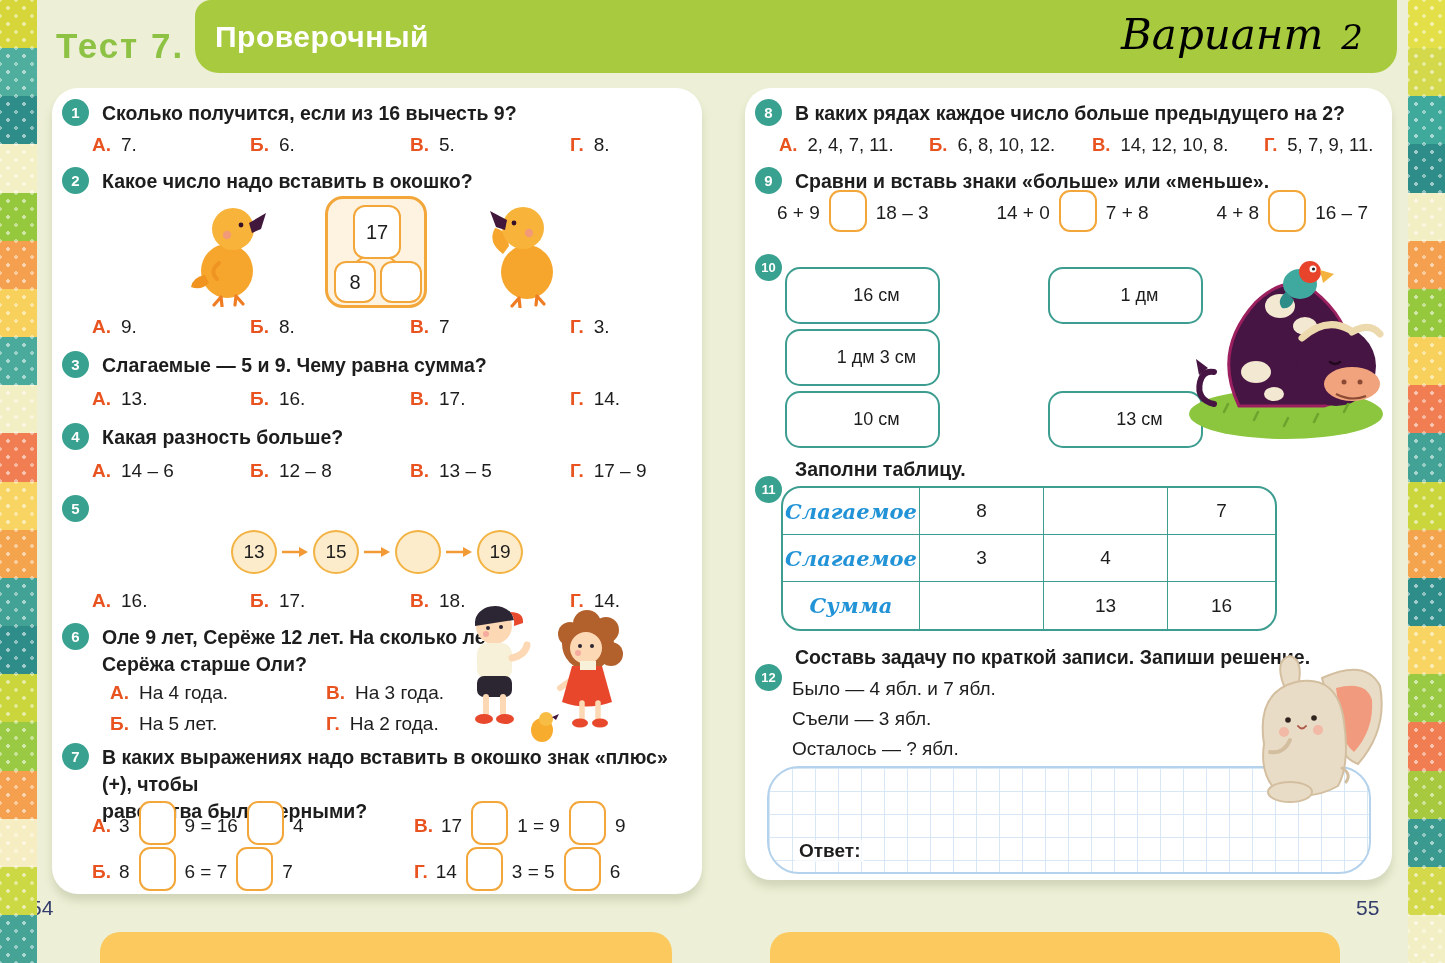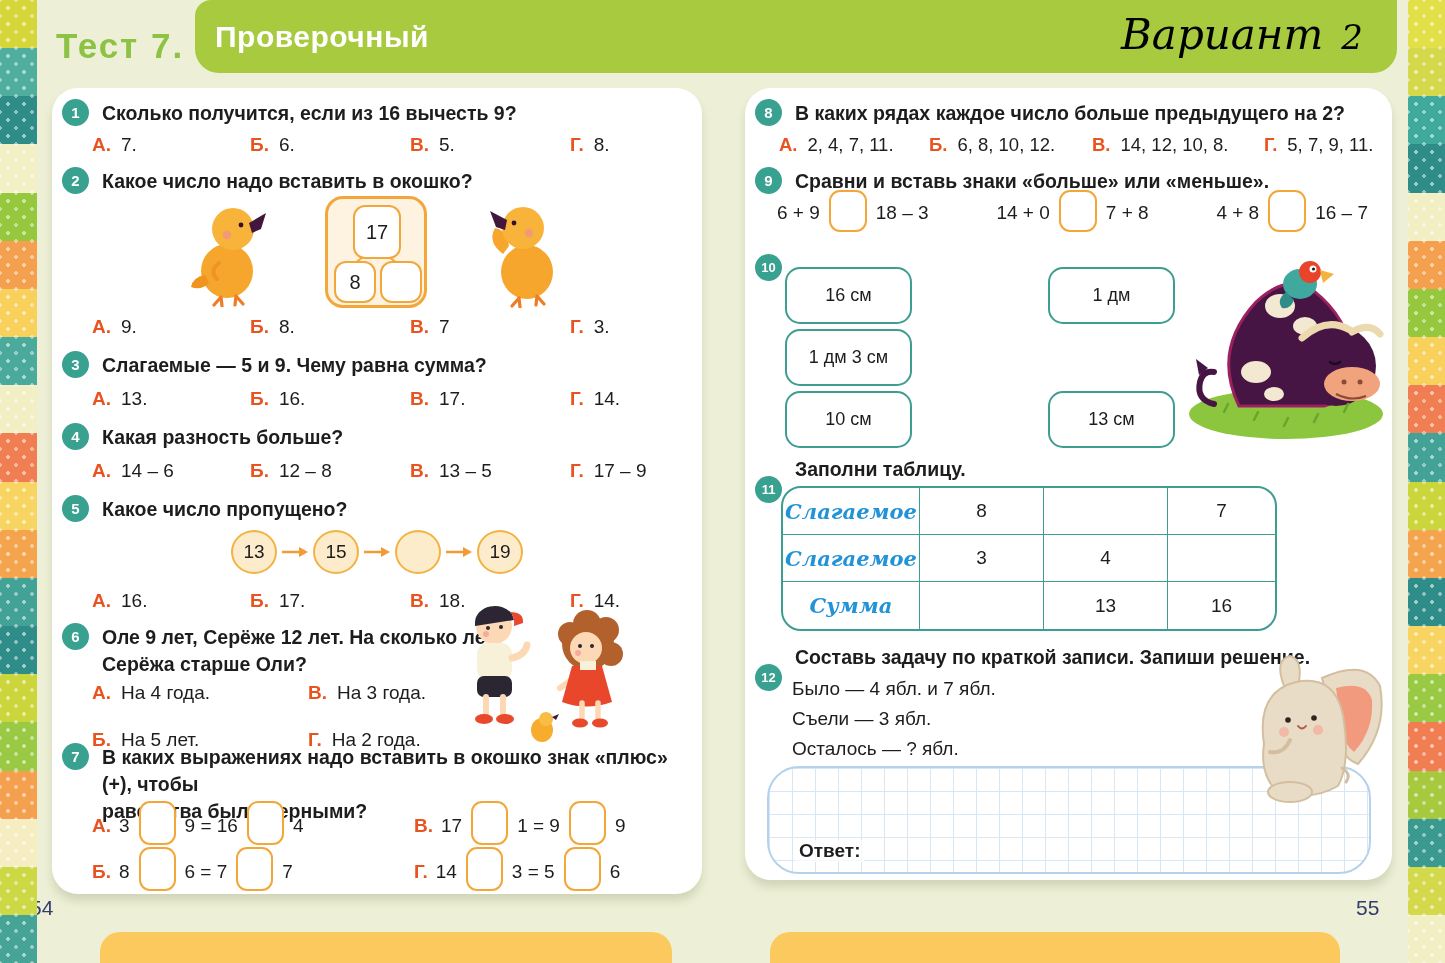--- a/index.html
+++ b/index.html
@@ -34,21 +34,21 @@
   
   .qh{position:absolute;left:10px;right:14px;display:flex;gap:13px;align-items:flex-start;}
   .badge{width:27px;height:27px;border-radius:50%;background:#39a18f;color:#fff;font-weight:700;font-size:15px;
     display:flex;align-items:center;justify-content:center;flex:0 0 27px;margin-top:-1px;}
   .badge.b2{font-size:13px;margin-top:20px;}
   .qt{font-size:19.5px;font-weight:700;line-height:1.38;color:#1d1d1d;}
   
   .ans-row{position:absolute;left:40px;right:18px;display:grid;font-size:19px;}
   .g4a{grid-template-columns:158px 160px 160px auto;}
   .g4b{grid-template-columns:150px 163px 172px auto;font-size:18.5px;}
-  .g2{grid-template-columns:216px auto;row-gap:25px;max-width:440px;}
+  .g2{grid-template-columns:216px auto;row-gap:9px;max-width:440px;margin-left:18px;}
   .ltr{color:#e8531f;font-weight:700;margin-right:10px;}
   .val{font-weight:400;color:#1d1d1d;}
   
   .win{display:inline-block;width:33px;height:40px;border:2.5px solid #f3a73b;border-radius:11px;background:#fff;
     vertical-align:middle;margin:-6px 9px 0 9px;}
   
   .q2row{position:absolute;left:0;right:0;display:flex;justify-content:center;align-items:center;gap:56px;}
   .bond{position:relative;width:96px;height:106px;background:#fdf3e0;border:3px solid #f3a73b;border-radius:18px;}
   .bond .bb{position:absolute;background:#fff;border:2.5px solid #f3a73b;border-radius:12px;
     display:flex;align-items:center;justify-content:center;font-size:20px;font-weight:400;}
@@ -58,21 +58,21 @@
   .bond svg{position:absolute;left:0;top:0;}
   
   .chainrow{position:absolute;left:0;right:0;display:flex;justify-content:center;align-items:center;gap:5px;}
   .chain-c{width:42px;height:40px;border-radius:50%;border:2.5px solid #f2b343;background:#fdeccc;
     display:flex;align-items:center;justify-content:center;font-size:19px;font-weight:400;}
   
   .q9row{position:absolute;left:32px;right:24px;display:flex;justify-content:space-between;align-items:center;font-size:19px;}
   .q9row .win{width:34px;height:38px;}
   
   .mbox{position:absolute;width:123px;height:53px;border:2px solid #3d9d90;border-radius:15px;background:#fff;
-    display:flex;align-items:center;justify-content:center;font-size:18px;}
+    display:flex;align-items:center;justify-content:center;font-size:18px;padding-left:28px;}
   
   .tbl{position:absolute;left:36px;top:398px;width:492px;height:141px;border:2px solid #3d9d90;border-radius:20px;
     overflow:hidden;display:grid;grid-template-columns:137px 124px 124px 1fr;grid-template-rows:1fr 1fr 1fr;background:#fff;}
   .tbl .c{border-right:1.5px solid #3d9d90;border-bottom:1.5px solid #3d9d90;display:flex;align-items:center;justify-content:center;font-size:19px;}
   .tbl .c:nth-child(4n){border-right:none;}
   .tbl .c:nth-child(n+9){border-bottom:none;}
   .tbl .lab{font-family:"DejaVu Serif",serif;font-style:italic;font-weight:700;color:#2293d6;font-size:21px;}
   
   .q12line{position:absolute;left:47px;font-size:19px;font-weight:400;}
   .gridbox{position:absolute;left:22px;top:678px;width:600px;height:104px;background-color:#fff;
@@ -218,21 +218,20 @@
   </div>
   <div class="ans-row g4a" style="top:372px">
     <span><span class="ltr">А.</span><span class="val">14 – 6</span></span>
     <span><span class="ltr">Б.</span><span class="val">12 – 8</span></span>
     <span><span class="ltr">В.</span><span class="val">13 – 5</span></span>
     <span><span class="ltr">Г.</span><span class="val">17 – 9</span></span>
   </div>
 
   <div class="qh" style="top:408px">
     <div class="badge">5</div>
-    <div class="qt">Какое число пропущено?</div>
   </div>
   <div class="chainrow" style="top:442px">
     <div class="chain-c">13</div>
     <svg width="26" height="12">
         <line x1="0" y1="6" x2="17" y2="6" stroke="#f29a36" stroke-width="2.5"></line>
         <polygon points="17,1 26,6 17,11" fill="#f29a36"></polygon>
       </svg>
     <div class="chain-c">15</div>
     <svg width="26" height="12">
         <line x1="0" y1="6" x2="17" y2="6" stroke="#f29a36" stroke-width="2.5"></line>

